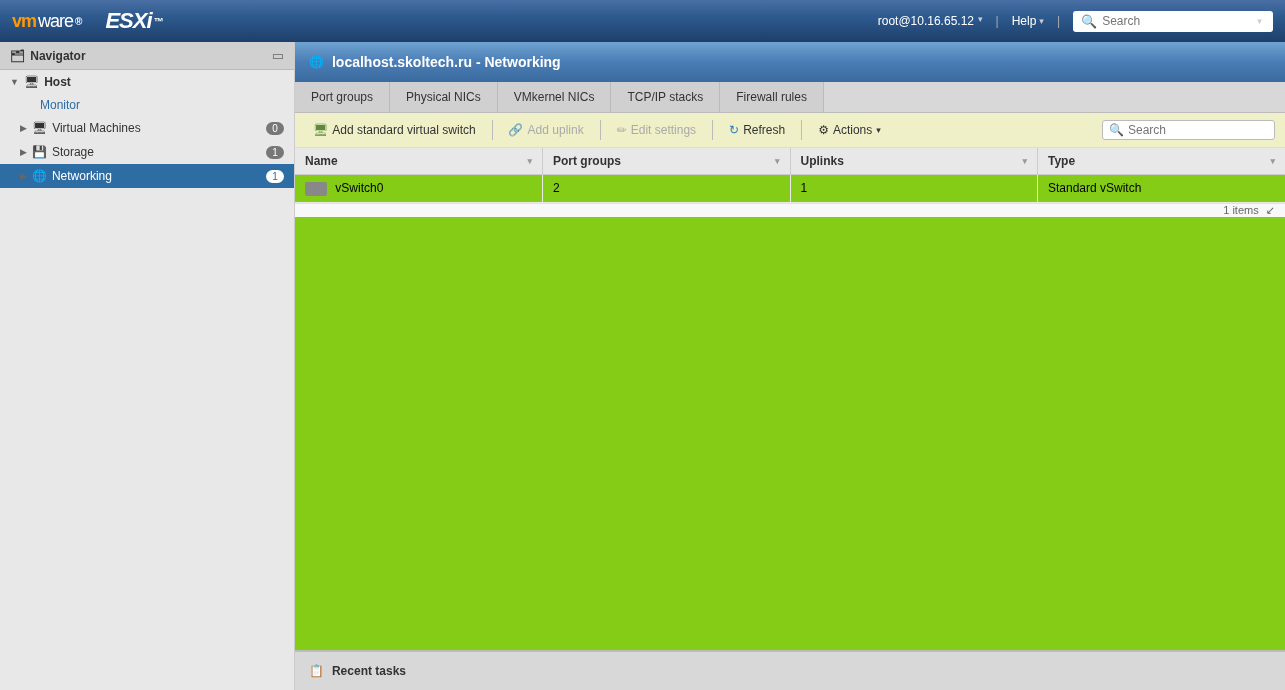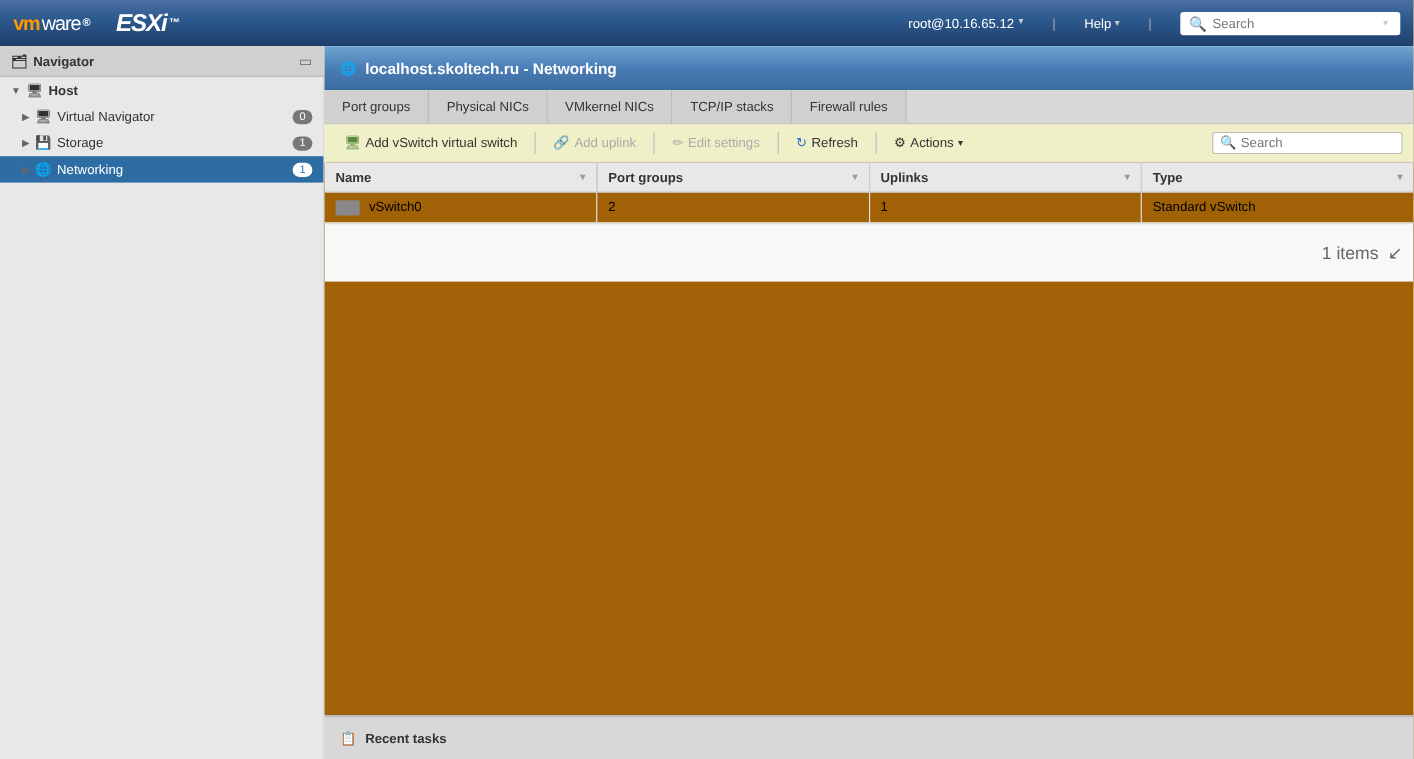--- a/index.html
+++ b/index.html
@@ -5,21 +5,21 @@
     * { box-sizing: border-box; margin: 0; padding: 0; }
     body { font-family: Arial, sans-serif; font-size: 12px; background: #ebebeb; overflow: hidden; width: 1285px; height: 690px; }
 
     
     #header {
       display: flex;
       align-items: center;
       background: linear-gradient(180deg, #4a6fa5 0%, #2d5a8e 40%, #1e3f6b 100%);
       height: 42px;
       padding: 0 12px;
-      gap: 20px;
+      gap: 7px;
     }
     #vmware-logo {
       color: #fff;
       font-size: 20px;
       font-weight: bold;
       letter-spacing: -1px;
       display: flex;
       align-items: center;
       gap: 2px;
     }
@@ -217,21 +217,21 @@
       border: none;
       outline: none;
       font-size: 12px;
       width: 140px;
     }
 
     
     .table-container {
       flex: 1;
       overflow: auto;
-      background: #a16207;
+      background: #84cc16;
     }
     table {
       width: 100%;
       border-collapse: collapse;
       font-size: 12px;
     }
     thead tr {
       background: #e8e8e8;
       border-bottom: 1px solid #ccc;
     }
@@ -251,23 +251,23 @@
       border-bottom: 1px solid #e8e8e8;
     }
     td {
       padding: 6px 10px;
       border-right: 1px solid #e8e8e8;
       vertical-align: middle;
     }
     td:last-child { border-right: none; }
     .row-count {
       text-align: right;
-      padding: 16px 10px;
+      padding: 0 10px;
       color: #666;
-      font-size: 16px;
+      font-size: 11px;
       background: #f8f8f8;
       border-top: 1px solid #e0e0e0;
     }
 
     
     .footer {
       height: 40px;
       background: #d8d8d8;
       border-top: 2px solid #bbb;
       display: flex;
@@ -320,26 +320,29 @@
         <span>Navigator</span>
       </div>
       <span class="sidebar-close">▭</span>
     </div>
 
     <div class="host-group">
       <span class="expand-arrow">▼</span>
       <span>🖥</span>
       <span class="host-label">Host</span>
     </div>
+    <div class="monitor-item">
+      <span>Monitor</span>
+    </div>
 
     <div class="sidebar-item with-badge">
       <div class="sidebar-item-left">
         <span class="expand-arrow">▶</span>
         <span>🖥</span>
-        <span>Virtual Navigator</span>
+        <span>Virtual Machines</span>
       </div>
       <span class="badge">0</span>
     </div>
 
     <div class="sidebar-item with-badge">
       <div class="sidebar-item-left">
         <span class="expand-arrow">▶</span>
         <span>💾</span>
         <span>Storage</span>
       </div>
@@ -377,21 +380,21 @@
         <span>TCP/IP stacks</span>
       </div>
       <div class="tab">
         <span>Firewall rules</span>
       </div>
     </div>
 
     <div class="toolbar">
       <button class="toolbar-btn">
         <span style="color:#5a8a3c;">🖥</span>
-        <span>Add vSwitch virtual switch</span>
+        <span>Add standard virtual switch</span>
       </button>
       <div class="toolbar-sep"></div>
       <button class="toolbar-btn disabled">
         <span>🔗</span>
         <span>Add uplink</span>
       </button>
       <div class="toolbar-sep"></div>
       <button class="toolbar-btn disabled">
         <span>✏</span>
         <span>Edit settings</span>

